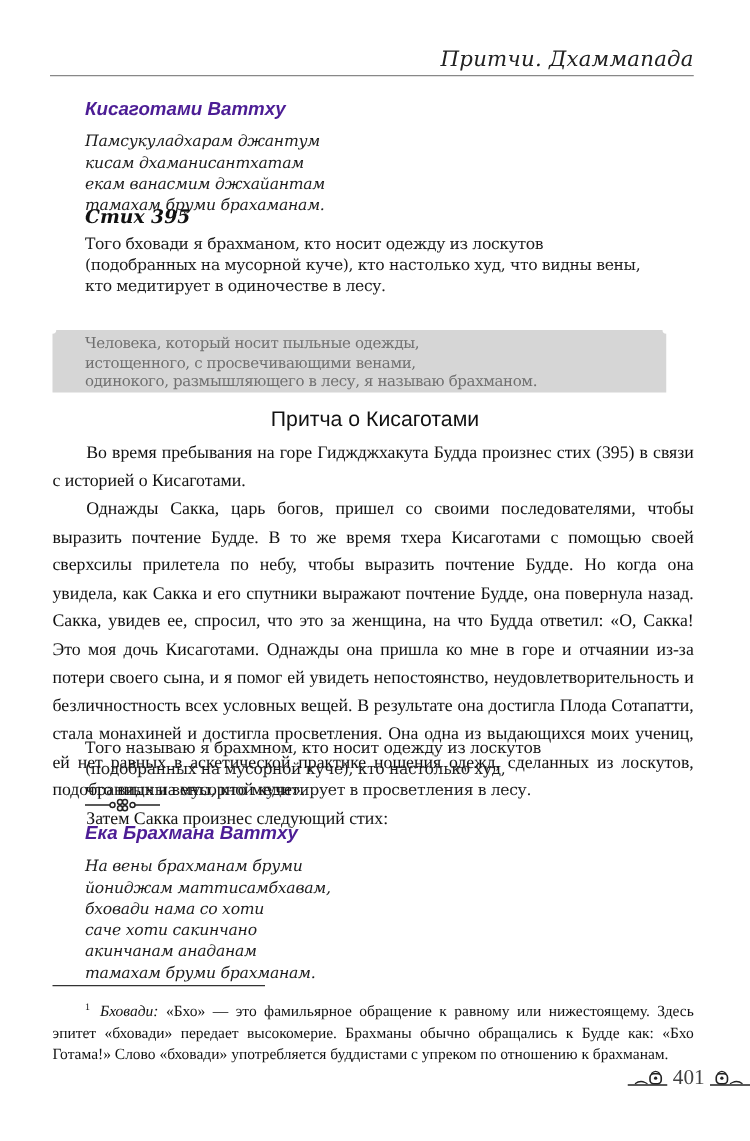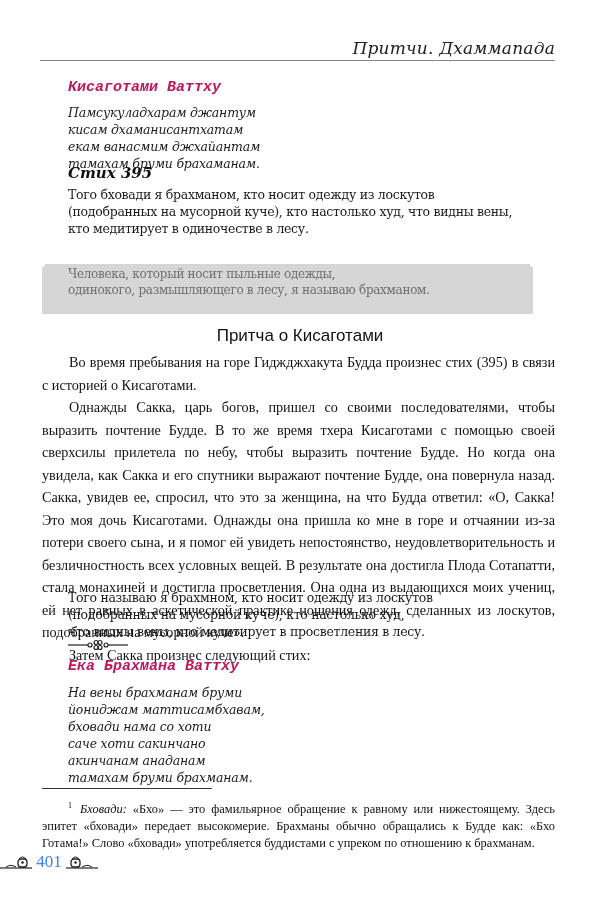--- a/index.html
+++ b/index.html
@@ -10,22 +10,22 @@
       position: absolute; left: 40px; top: 38px; width: 515px;
       text-align: right; font-family: "DejaVu Serif", serif; font-style: italic;
       font-size: 17px; color: #222; letter-spacing: 0.2px;
     }
     .head-rule {
       position: absolute; left: 40px; top: 60px; width: 515px; height: 0;
       border-top: 1px solid #888;
     }
 
     .pali-title {
-      position: absolute; left: 68px; font-family: Liberation Mono, monospace;
-      font-style: italic; font-weight: bold; font-size: 15px; color: #be185d;
+      position: absolute; left: 68px; font-family: Liberation Sans, sans-serif;
+      font-style: italic; font-weight: bold; font-size: 15px; color: #4c1d95;
     }
     .pali-verse {
       position: absolute; left: 68px; font-family: "DejaVu Serif", serif;
       font-style: italic; font-size: 12.5px; line-height: 17px; color: #1b1b1b;
       letter-spacing: -0.2px;
     }
     .pali-verse div, .trans div { white-space: nowrap; }
 
     .verse-num {
       position: absolute; left: 68px; top: 164px; font-family: "DejaVu Serif", serif;
@@ -71,22 +71,22 @@
     }
     .footnote {
       position: absolute; left: 42px; top: 797px; width: 513px;
       font-family: "Liberation Serif", serif; font-size: 12.4px; line-height: 17px;
       color: #111; text-align: justify; text-align-last: left;
     }
     .footnote .fn-mark { font-size: 8px; vertical-align: super; margin-left: 26px; margin-right: 8px; }
     .footnote .fn-term { font-style: italic; }
 
     .page-number-wrap {
-      position: absolute; left: 0; top: 852px; width: 600px; text-align: left;
-      font-family: "Liberation Serif", serif; font-size: 17px; color: #3b82f6;
+      position: absolute; left: 0; top: 852px; width: 600px; text-align: right;
+      font-family: "Liberation Serif", serif; font-size: 17px; color: #404040;
     }
     .page-number-wrap svg { vertical-align: -2px; }
   </style>
 </head>
 <body>
 
 <div class="page">
 
   <div class="running-head">Притчи.   Дхаммапада</div>
   <div class="head-rule"></div>
@@ -102,20 +102,21 @@
   <div class="verse-num">Стих 395</div>
   <div class="trans" style="top:186px;">
     <div>Того бховади я брахманом, кто носит одежду из лоскутов</div>
     <div>(подобранных на мусорной куче), кто настолько худ, что видны вены,</div>
     <div>кто медитирует в одиночестве в лесу.</div>
   </div>
 
   <div class="gray-panel">
     <div class="panel-text">
       <div>Человека, который носит пыльные одежды,</div>
+      <div>истощенного, с просвечивающими венами,</div>
       <div>одинокого, размышляющего в лесу, я называю брахманом.</div>
     </div>
   </div>
 
   <div class="section-title">Притча о Кисаготами</div>
 
   <div class="body-text" style="top:351px;">
     <p>Во время пребывания на горе Гидждж­хакута Будда произнес стих (395) в связи с историей о Кисаготами.</p>
     <p>Однажды Сакка, царь богов, пришел со своими последователями, чтобы выразить почтение Будде. В то же время тхера Кисаготами с помощью своей сверхсилы прилетела по небу, чтобы выразить почтение Будде. Но когда она увидела, как Сакка и его спутники выражают почтение Будде, она повернула назад. Сакка, увидев ее, спросил, что это за женщина, на что Будда ответил: «О, Сакка! Это моя дочь Кисаготами. Однажды она пришла ко мне в горе и отчаянии из-за потери своего сына, и я помог ей увидеть непостоянство, неудовлетворительность и безличностность всех условных вещей. В результате она достигла Плода Сотапатти, стала монахиней и достигла просветления. Она одна из выдающихся моих учениц, ей нет равных в аскетической практике ношения одежд, сделанных из лоскутов, подобранных на мусорной куче».</p>
     <p>Затем Сакка произнес следующий стих:</p>

